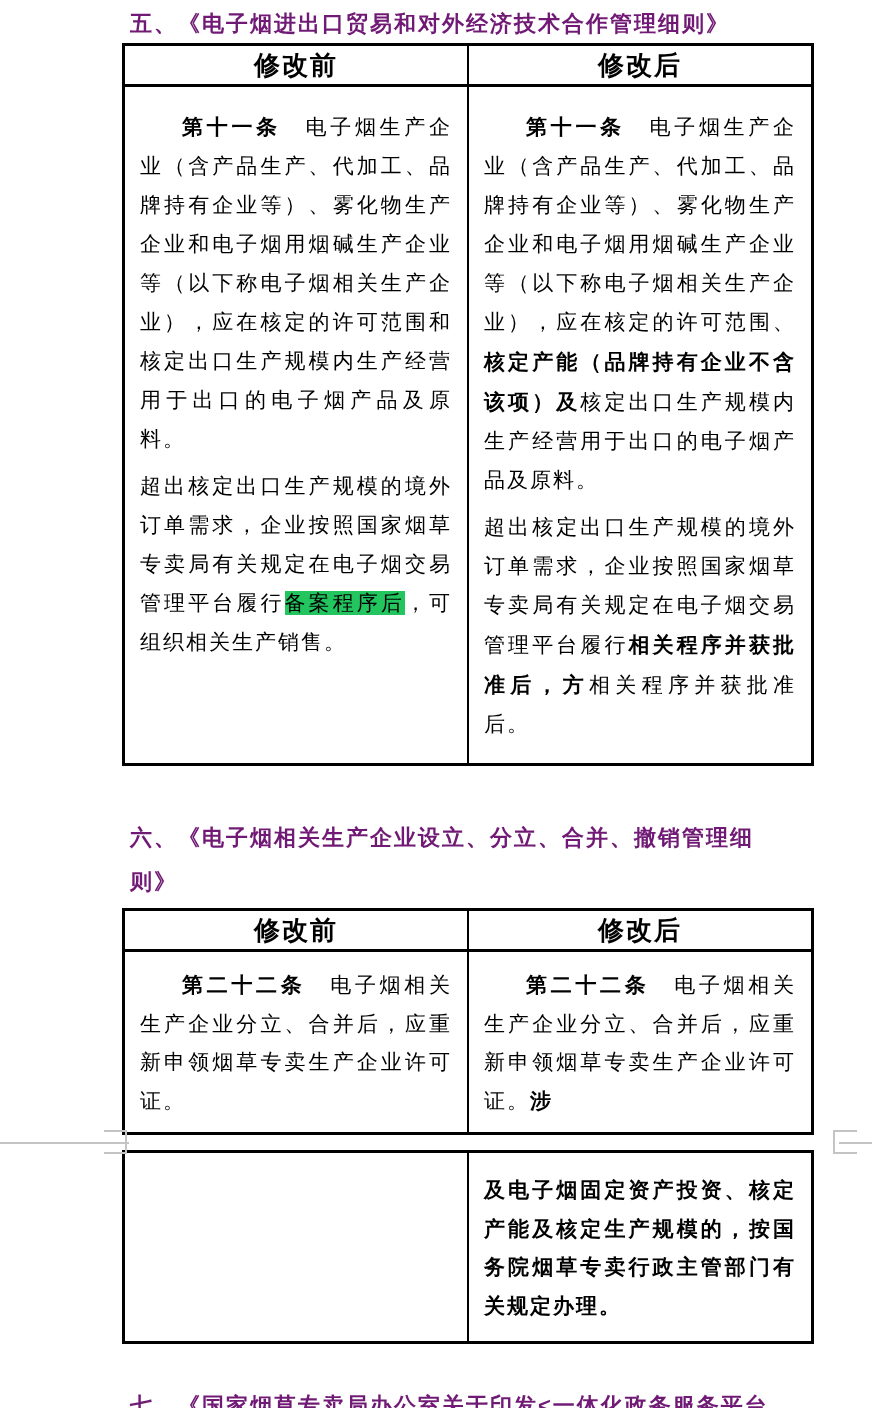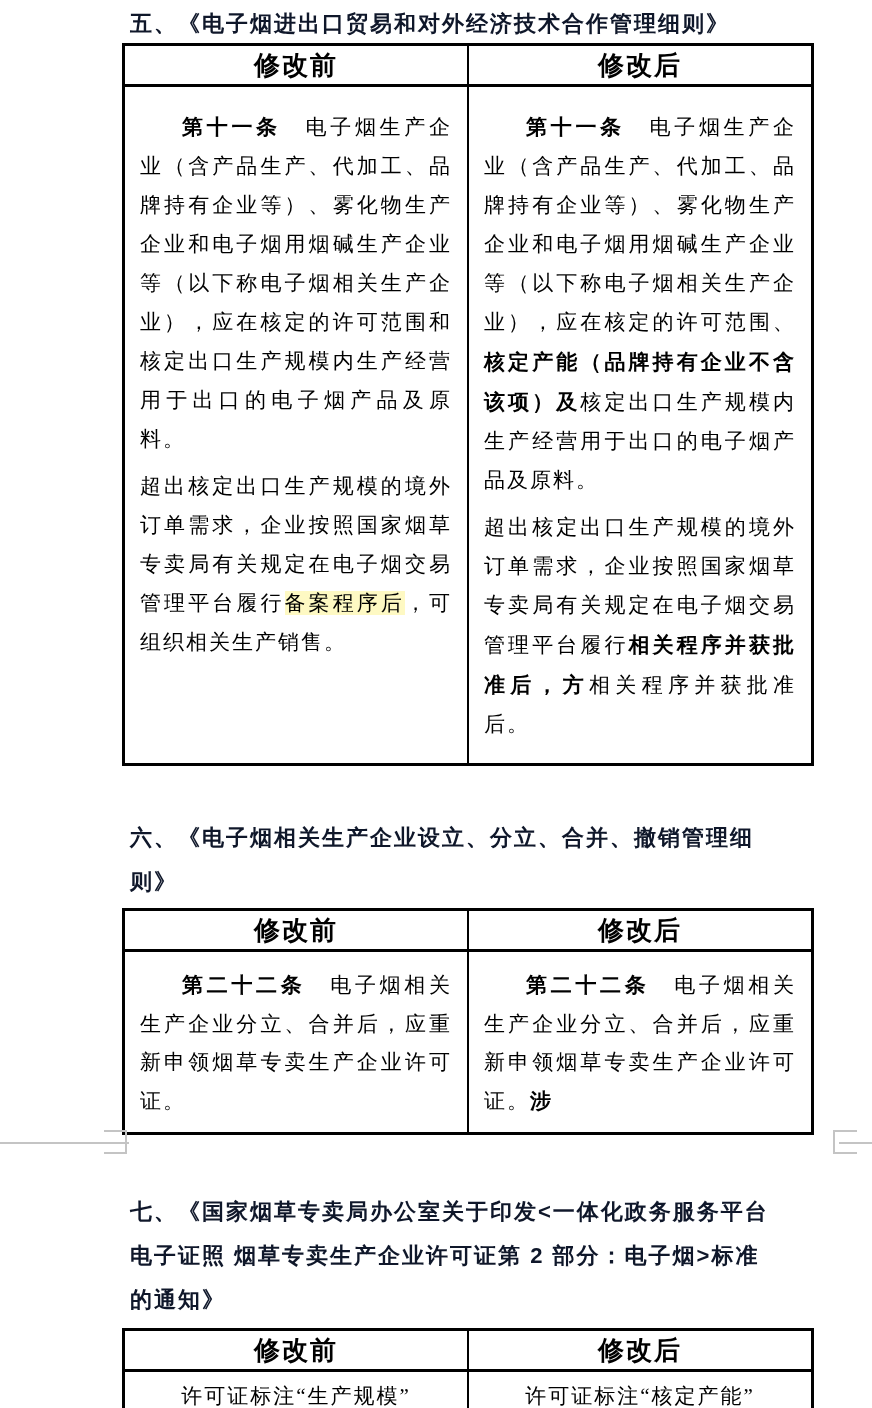--- a/index.html
+++ b/index.html
@@ -6,21 +6,21 @@
   .page {
     position:relative; width:872px; height:1408px;
     background:#ffffff; overflow:hidden; color:#000;
     font-family:"Liberation Serif","DejaVu Serif",serif;
   }
   .content { position:absolute; left:122px; top:0; width:692px; }
 
   .doc-heading {
     font-family:"Liberation Sans","DejaVu Sans",sans-serif;
     font-weight:700; font-size:22px; letter-spacing:2px;
-    width:640px; color:#0f172a;
+    width:640px; color:#701a75;
   }
   .h-five  { margin:8px 0 3px 8px;  line-height:32px; }
   .h-six   { margin:50px 0 4px 8px; line-height:44px; }
   .h-seven { margin:40px 0 6px 8px; line-height:44px; }
 
   table.cmp-table {
     border-collapse:collapse; table-layout:fixed; width:692px;
     border:3px solid #000;
   }
   table.cmp-table col { width:50%; }
@@ -74,21 +74,21 @@
       <thead>
         <tr>
           <th>修改前</th>
           <th>修改后</th>
         </tr>
       </thead>
       <tbody>
         <tr>
           <td class="t-body">
               <p class="para indent"><span class="run-serif">第十一条</span><span>　电子烟生产企业（含产品生产、代加工、品牌持有企业等）、雾化物生产企业和电子烟用烟碱生产企业等（以下称电子烟相关生产企业），应在核定的许可范围和核定出口生产规模内生产经营用于出口的电子烟产品及原料。</span></p>
-              <p class="para"><span>超出核定出口生产规模的境外订单需求，企业按照国家烟草专卖局有关规定在电子烟交易管理平台履行</span><span class="run-hl" style="background: #fef9c3;">备案程序后</span><span>，可组织相关生产销售。</span></p>
+              <p class="para"><span>超出核定出口生产规模的境外订单需求，企业按照国家烟草专卖局有关规定在电子烟交易管理平台履行</span><span class="run-hl" style="background: #22c55e;">备案程序后</span><span>，可组织相关生产销售。</span></p>
             </td>
           <td class="t-body">
               <p class="para indent"><span class="run-serif">第十一条</span><span>　电子烟生产企业（含产品生产、代加工、品牌持有企业等）、雾化物生产企业和电子烟用烟碱生产企业等（以下称电子烟相关生产企业），应在核定的许可范围、</span><span class="run-sans">核定产能（品牌持有企业不含该项）及</span><span>核定出口生产规模内生产经营用于出口的电子烟产品及原料。</span></p>
               <p class="para"><span>超出核定出口生产规模的境外订单需求，企业按照国家烟草专卖局有关规定在电子烟交易管理平台履行</span><span class="run-sans">相关程序并获批准后，方</span><span>相关程序并获批准后。</span></p>
             </td>
         </tr>
       </tbody>
     </table>
 
     <h2 class="doc-heading h-six">六、《电子烟相关生产企业设立、分立、合并、撤销管理细则》</h2>
@@ -120,20 +120,34 @@
       <div class="gm gm-h-left"></div>
       <div class="gm gm-h-right"></div>
       <div class="gm gm-v-left"></div>
       <div class="gm gm-v-right"></div>
       <div class="gm gm-s-left-top"></div>
       <div class="gm gm-s-left-bot"></div>
       <div class="gm gm-s-right-top"></div>
       <div class="gm gm-s-right-bot"></div>
     </div>
 
+    <table class="cmp-table">
+      <colgroup>
+          <col>
+          <col>
+        </colgroup>
+      <tbody>
+        <tr>
+          <td class="t-body-cont"></td>
+          <td class="t-body-cont">
+              <p class="para"><span class="run-sans">及电子烟固定资产投资、核定产能及核定生产规模的，按国务院烟草专卖行政主管部门有关规定办理。</span></p>
+            </td>
+        </tr>
+      </tbody>
+    </table>
 
     <h2 class="doc-heading h-seven">七、《国家烟草专卖局办公室关于印发&lt;一体化政务服务平台电子证照 烟草专卖生产企业许可证第 2 部分：电子烟&gt;标准的通知》</h2>
 
     <table class="cmp-table">
       <colgroup>
           <col>
           <col>
         </colgroup>
       <thead>
         <tr>

